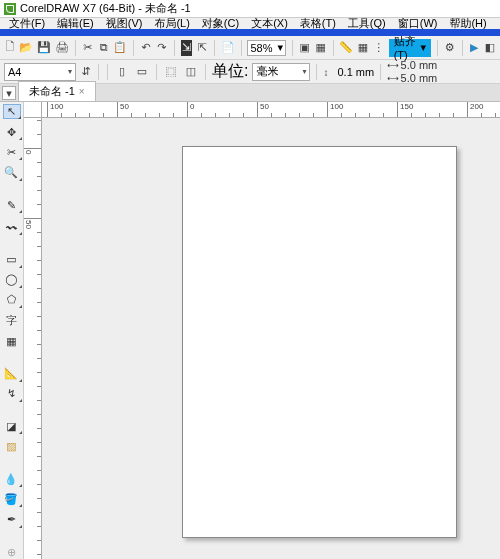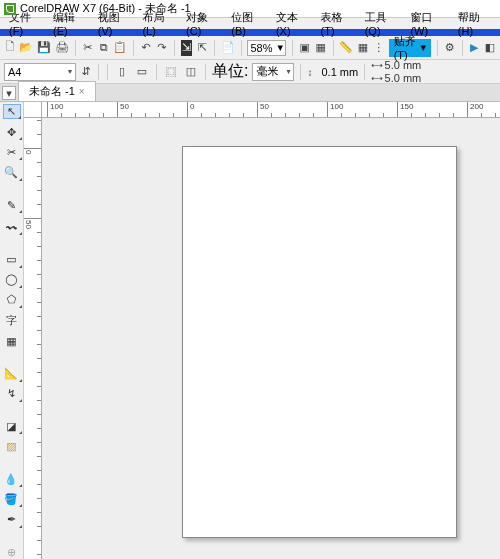--- a/index.html
+++ b/index.html
@@ -50,21 +50,20 @@
   <div class="app-icon"></div>
   <span>CorelDRAW X7 (64-Bit) - 未命名 -1</span>
 </div>
 
 <div class="menubar">
   <span>文件(F)</span>
   <span>编辑(E)</span>
   <span>视图(V)</span>
   <span>布局(L)</span>
   <span>对象(C)</span>
-  <span>位图(B)</span>
   <span>文本(X)</span>
   <span>表格(T)</span>
   <span>工具(Q)</span>
   <span>窗口(W)</span>
   <span>帮助(H)</span>
 </div>
 
 <div class="toolbar1">
   <div class="ico">🗋</div>
   <div class="ico">📂</div>
@@ -113,21 +112,21 @@
   <div class="ico" style="width:12px;">⇵</div>
   <div class="sep"></div>
   <div class="sep"></div>
   <div class="ico">▯</div>
   <div class="ico">▭</div>
   <div class="sep"></div>
   <div class="ico">⿴</div>
   <div class="ico">◫</div>
   <div class="sep"></div>
   <span style="font-size:16px;">单位:</span>
-  <div class="dropdown" style="width:42px;">
+  <div class="dropdown" style="width:58px;">
       <span>毫米</span>
       <span class="arr">▾</span>
     </div>
   <div class="sep"></div>
   <div class="nudge">
       <span class="nic"></span>
       <span>0.1 mm</span>
     </div>
   <div class="sep"></div>
   <div class="dimbox">

